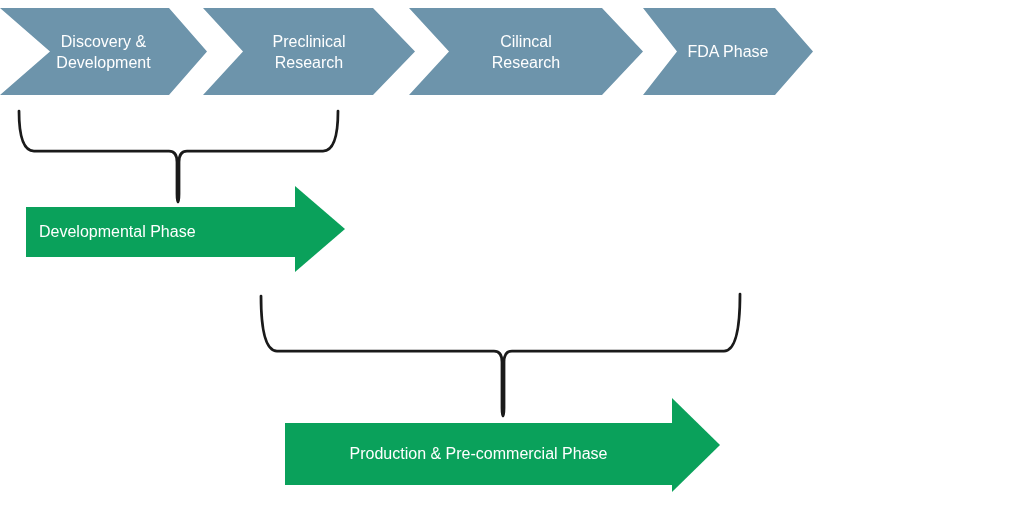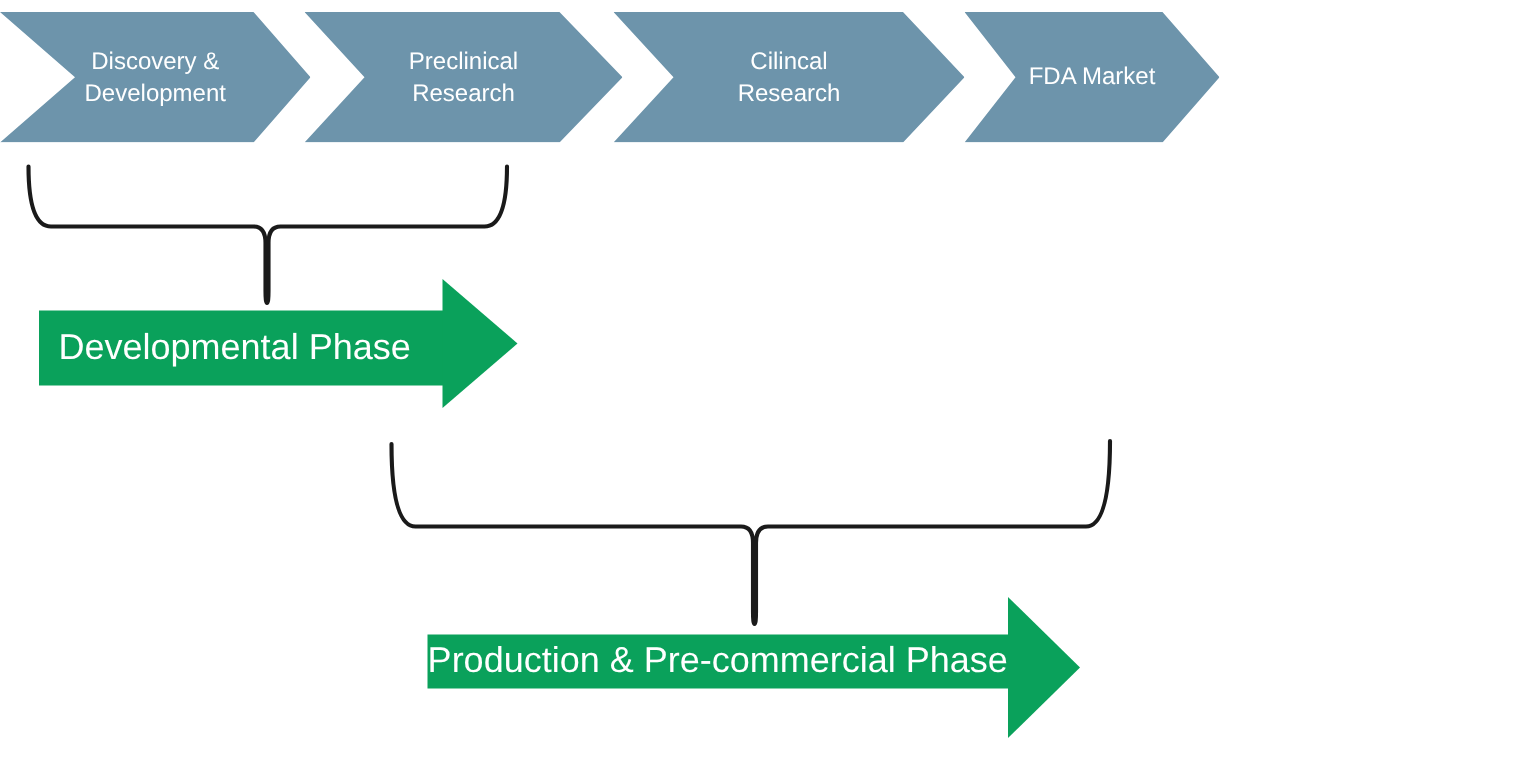--- a/index.html
+++ b/index.html
@@ -71,36 +71,36 @@
     align-items: center;
   }
   .arrow-head {
     position: absolute;
     top: 0;
     width: 0;
     height: 0;
   }
   .phase-label {
     color: var(--label-text, #ffffff);
-    font-size: 24px;
+    font-size: 16px;
     white-space: nowrap;
     text-align: center;
   }
 
   #arrow-dev { left: 26px; top: 186px; width: 319px; height: 87px; }
   #arrow-dev .arrow-body { top: 21px; width: 269px; height: 50px; padding-left: 13px; }
   #arrow-dev .arrow-head {
     left: 269px;
     border-top: 43.5px solid transparent;
     border-bottom: 43.5px solid transparent;
     border-left: 50px solid var(--arrow-green, #0aa15b);
   }
 
   #arrow-prod { left: 285px; top: 398px; width: 435px; height: 95px; }
-  #arrow-prod .arrow-body { top: 25px; width: 387px; height: 36px; justify-content: center; }
+  #arrow-prod .arrow-body { top: 25px; width: 387px; height: 62px; justify-content: center; }
   #arrow-prod .arrow-head {
     left: 387px;
     border-top: 47.5px solid transparent;
     border-bottom: 47.5px solid transparent;
     border-left: 48px solid var(--arrow-green, #0aa15b);
   }
 </style>
 </head>
 <body>
 
@@ -112,21 +112,21 @@
   </div>
   <div class="chevron">
     <span class="chevron-label">Preclinical
 Research</span>
   </div>
   <div class="chevron">
     <span class="chevron-label">Cilincal
 Research</span>
   </div>
   <div class="chevron">
-    <span class="chevron-label">FDA Market</span>
+    <span class="chevron-label">FDA Phase</span>
   </div>
 
   <svg id="braces" viewBox="0 0 1024 505" xmlns="http://www.w3.org/2000/svg">
     <path d="M 19 111
              Q 19 151 34 151
              L 169 151
              Q 177 151 177 162
              L 177 194
              Q 177 202 178 202
              Q 179 202 179 194

